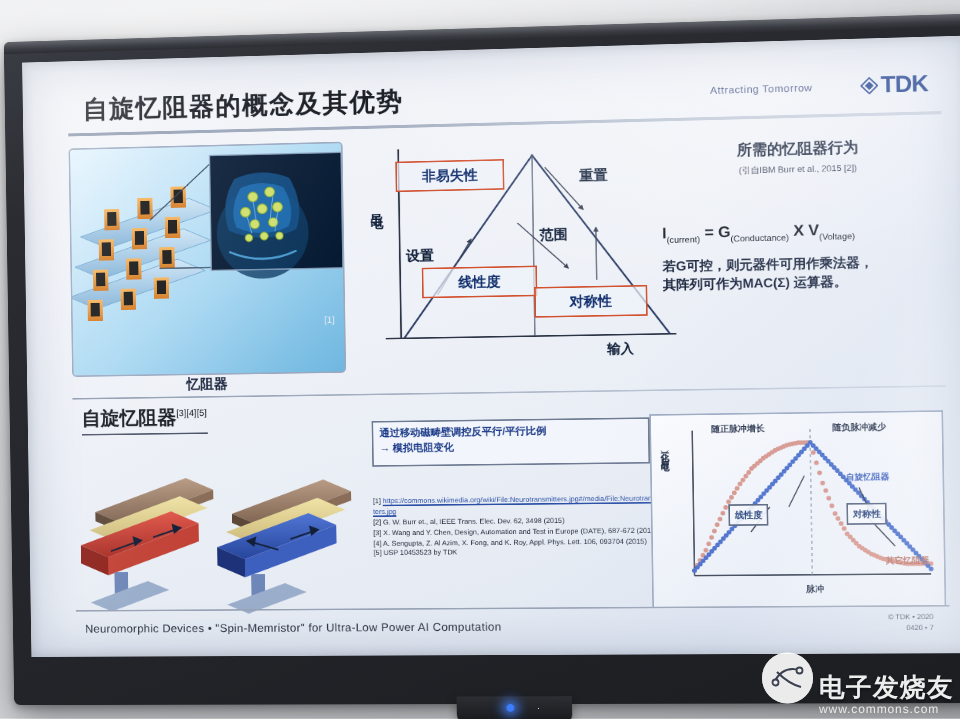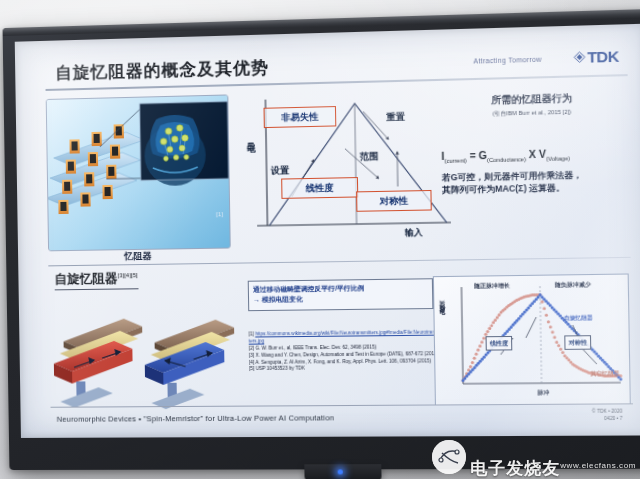--- a/index.html
+++ b/index.html
@@ -100,21 +100,21 @@
     font-size:5.8px;color:#12306e;font-weight:bold;padding:1.5px 3px;}
   .c-leg{position:absolute;font-size:5.4px;font-weight:bold;}
 
   .foot-rule{position:absolute;left:18px;bottom:24px;width:560px;height:1.2px;background:#9aa4b6;}
   .footer{position:absolute;left:24px;bottom:8px;font-size:7.4px;color:#2b3340;letter-spacing:.2px;}
   .copyr{position:absolute;right:16px;bottom:6px;font-size:4.6px;color:#4a5363;text-align:right;line-height:1.5;}
 
   
   .wm{position:absolute;right:4px;bottom:2px;display:flex;align-items:center;gap:4px;z-index:60;opacity:.92;}
   .wm-circle{width:34px;height:34px;border-radius:50%;background:rgba(255,255,255,.9);position:relative;}
-  .wm-t{display:flex;line-height:1;margin-top:24px;}
+  .wm-t{display:flex;flex-direction:column;line-height:1;margin-top:24px;}
   .wm-cn{font-size:17px;font-weight:bold;color:#ffffff;letter-spacing:1px;
      text-shadow:0 1px 2px rgba(0,0,0,.5);}
   .wm-url{font-size:8px;color:#f2f2f2;letter-spacing:.6px;margin-top:2px;}
 </style>
 </head>
 <body>
 
 <div id="scene">
   <div class="wall-shade"></div>
 
@@ -605,16 +605,16 @@
         <g stroke="#3d4453" stroke-width="1.4" fill="none">
           <path d="M8 20 q6 -12 18 -8"></path>
           <path d="M10 13 q8 8 16 10"></path>
         </g>
         <circle cx="9" cy="20" r="2" fill="#fff" stroke="#3d4453" stroke-width="1.2"></circle>
         <circle cx="25" cy="12" r="2" fill="#fff" stroke="#3d4453" stroke-width="1.2"></circle>
       </svg>
     </div>
     <div class="wm-t">
       <span class="wm-cn">电子发烧友</span>
-      <span class="wm-url">www.elecfans.com</span>
+      <span class="wm-url">www.commons.com</span>
     </div>
   </div>
 </div>
 
 </body></html>

